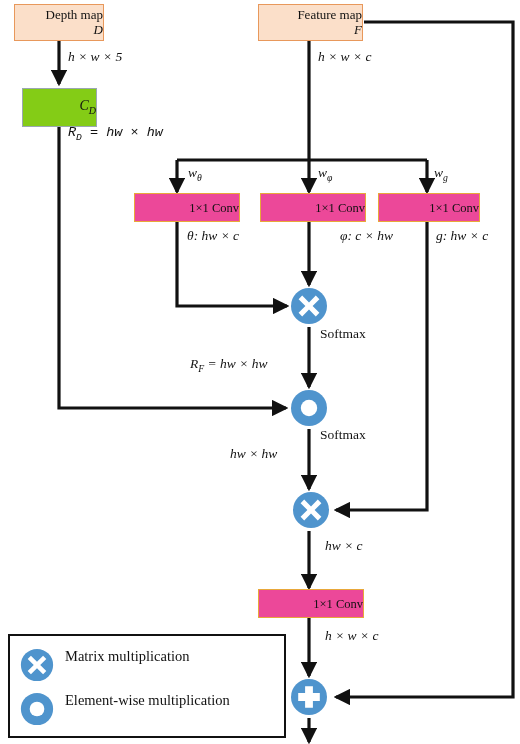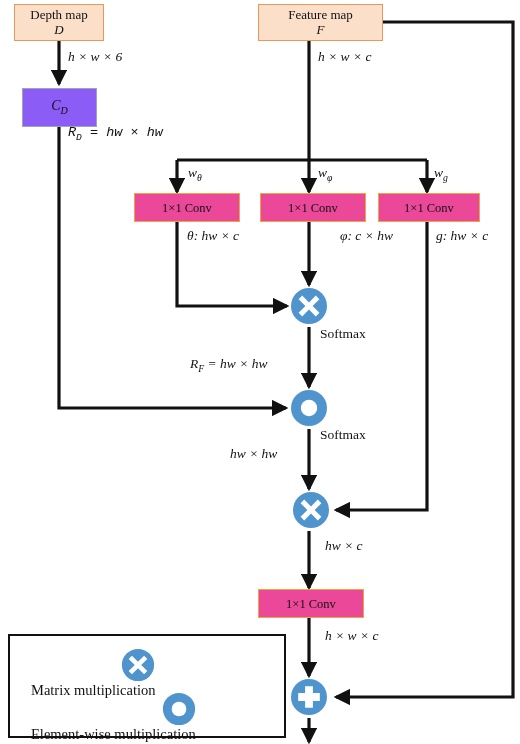--- a/index.html
+++ b/index.html
@@ -19,38 +19,38 @@
     position: absolute;
     top: 0; left: 0;
     width: 520px;
     height: 744px;
   }
   .node-box {
     position: absolute;
     box-sizing: border-box;
     display: flex;
     flex-direction: column;
-    align-items: center;
+    align-items: flex-end;
     justify-content: center;
     text-align: center;
     line-height: 1.12;
     font-family: "Liberation Serif", "DejaVu Serif", serif;
   }
   .box-input {
     background: #fbdfc9;
     border: 1.4px solid #e8985b;
     font-size: 13px;
     color: #111;
   }
   .box-input .sub-ital {
     font-style: italic;
     font-size: 13px;
   }
   .box-gray {
-    background: #8b5cf6;
+    background: #84cc16;
     border: 1.3px solid #9aa7b1;
     font-size: 14px;
     color: #111;
   }
   .box-conv {
     background: #ec4899;
     border: 1.3px solid #e8a83a;
     font-size: 12.5px;
     color: #111;
   }
@@ -76,22 +76,21 @@
   }
   .legend-box {
     position: absolute;
     box-sizing: border-box;
     background: #ffffff;
     border: 2.4px solid #111;
   }
   .legend-row {
     position: absolute;
     display: flex;
-    align-items: flex-end;
-    flex-direction: column;
+    align-items: flex-start;
   }
   .legend-icon {
     width: 34px;
     height: 34px;
     flex: none;
   }
   .legend-text {
     margin-left: 11px;
     font-family: "Liberation Serif", "DejaVu Serif", serif;
     font-size: 14.5px;
@@ -146,21 +145,21 @@
 
       <path d="M 364 22 L 513 22 L 513 697 L 336 697" marker-end="url(#arrow)"></path>
     </g>
   </svg>
 
   <div class="node-box box-input" style="left:14px; top:4px; width:90px; height:37px;">
     <span>Depth map</span>
     <span class="sub-ital">D</span>
   </div>
 
-  <div class="node-box box-input" style="left:258px; top:4px; width:125px; height:37px;">
+  <div class="node-box box-input" style="left:258px; top:4px; width:105px; height:37px;">
     <span>Feature map</span>
     <span class="sub-ital">F</span>
   </div>
 
   <div class="node-box box-gray" style="left:22px; top:88px; width:75px; height:39px;">
     <span class="italic"><span>C</span><sub style="font-size:0.72em;">D</sub></span>
   </div>
 
   <div class="node-box box-conv" style="left:134px; top:193px; width:106px; height:29px;">
     <span>1×1 Conv</span>
@@ -191,21 +190,21 @@
   <svg class="op-node" style="left:292px; top:491px;" viewBox="0 0 38 38">
     <circle cx="19" cy="19" r="18" fill="#4f94cd"></circle>
     <path d="M 12.2 8.6 L 19 15.4 L 25.8 8.6 L 29.4 12.2 L 22.6 19 L 29.4 25.8 L 25.8 29.4 L 19 22.6 L 12.2 29.4 L 8.6 25.8 L 15.4 19 L 8.6 12.2 Z" fill="#ffffff"></path>
   </svg>
 
   <svg class="op-node" style="left:290px; top:678px;" viewBox="0 0 38 38">
     <circle cx="19" cy="19" r="18" fill="#4f94cd"></circle>
     <path d="M 15.1 8.2 L 22.9 8.2 L 22.9 15.1 L 29.8 15.1 L 29.8 22.9 L 22.9 22.9 L 22.9 29.8 L 15.1 29.8 L 15.1 22.9 L 8.2 22.9 L 8.2 15.1 L 15.1 15.1 Z" fill="#ffffff"></path>
   </svg>
 
-  <div class="edge-label" style="left:68px; top:49px;">h × w × 6</div>
+  <div class="edge-label" style="left:68px; top:49px;">h × w × 5</div>
 
   <div class="edge-label" style="left:318px; top:49px;">h × w × c</div>
 
   <div class="edge-label" style="left:68px; top:125px;font-family:Liberation Mono, monospace;"><span>R</span><sub>D</sub><span> = hw × hw</span></div>
 
   <div class="edge-label" style="left:188px; top:165px;"><span>w</span><sub>θ</sub></div>
 
   <div class="edge-label" style="left:318px; top:165px;"><span>w</span><sub>φ</sub></div>
 
   <div class="edge-label" style="left:434px; top:165px;"><span>w</span><sub>g</sub></div>

